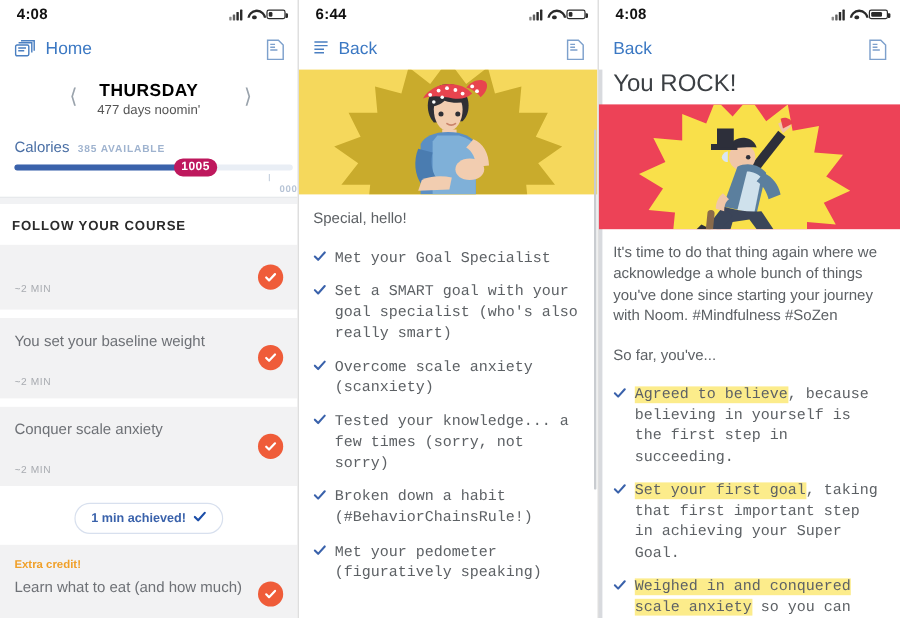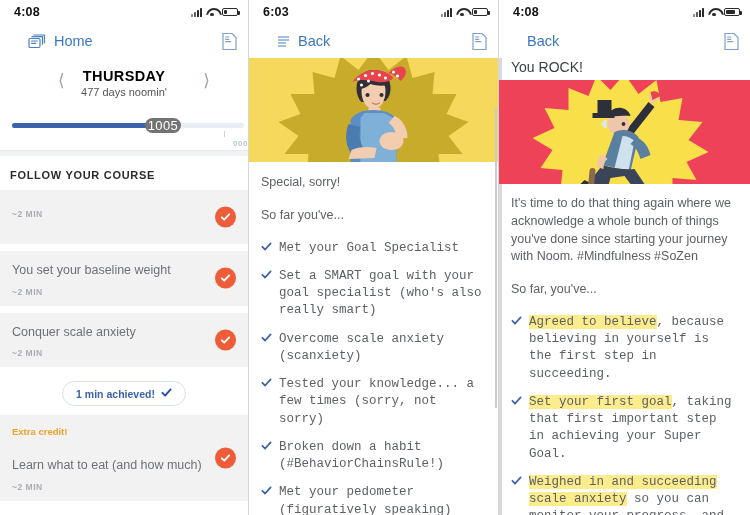--- a/index.html
+++ b/index.html
@@ -32,55 +32,55 @@
     position:relative; padding:1px; }
   .batt span { display:block; height:100%; background:#2b2b2b; border-radius:1px; }
   .batt::after { content:""; position:absolute; right:-2.6px; top:2px; width:1.6px; height:4px;
     background:#2b2b2b; border-radius:0 1px 1px 0; }
   .batt.slim span { width:26%; }
   .batt.full span { width:78%; }
 
   
   .navbar { height:34px; display:flex; align-items:center; padding:0 10px 0 12px;
     justify-content:space-between; background:#fff; }
-  .nav-left { display:flex; align-items:flex-end; gap:8px;margin-left:16px; }
+  .nav-left { display:flex; align-items:flex-start; gap:8px; }
   .nav-label { font-size:14.5px; color:#3b78c3; }
   .icon-blue { color:#4a7fc1; display:inline-flex; }
 
   
   .day-head { text-align:center; padding:10px 0 4px; position:relative; }
   .day-title { font-size:14.5px; font-weight:700; color:#000000; letter-spacing:.4px; }
   .day-sub { font-size:11px; color:#555; margin-top:2px; }
   .chev { position:absolute; top:14px; color:#9aa3ac; font-size:17px; font-weight:300;
     line-height:1; }
   .chev.l { left:58px; } .chev.r { right:38px; }
 
   .cal-wrap { padding:14px 0 0 12px; position:relative; }
   .cal-row { display:flex; align-items:baseline; gap:7px; }
   .cal-title { font-size:12.5px; color:#4a6fa5; font-weight:400; }
   .cal-avail { font-size:8.5px; color:#9fb3cf; letter-spacing:.7px; font-weight:700; }
   .cal-track { margin-top:7px; height:5px; background:#e9eef5; border-radius:3px;
     width:232px; position:relative; }
   .cal-fill { position:absolute; left:0; top:0; height:5px; width:152px;
     background:#3a62ab; border-radius:3px; }
   .cal-badge { position:absolute; left:133px; top:-5px; height:15px; min-width:36px;
-    background:#737373; color:#fff; border-radius:8px; font-size:13px; font-weight:400;
+    background:#be185d; color:#fff; border-radius:8px; font-size:10px; font-weight:700;
     display:flex; align-items:center; justify-content:center; letter-spacing:.4px; }
   .cal-tick { position:absolute; left:212px; top:8px; width:1px; height:6px; background:#c9d3e0; }
   .cal-end { position:absolute; left:221px; top:16px; font-size:8px; color:#b7c4d6;
     letter-spacing:.5px; font-weight:700; }
   .divider { height:6px; background:#f1f2f4; margin-top:22px; border-top:1px solid #e7e9ec; }
 
   .sect-title { font-size:11px; font-weight:700; color:#2b2b2b; letter-spacing:.7px;
     padding:13px 0 9px 10px; }
   .course-card { background:#f2f2f3; margin:0 0 7px 0; padding:11px 44px 9px 12px;
     position:relative; min-height:54px; }
-  .cc-extra { font-size:9.5px; font-weight:700; color:#f0a029; margin-bottom:20px; }
+  .cc-extra { font-size:9.5px; font-weight:700; color:#f0a029; margin-bottom:5px; }
   .cc-text { font-size:12.5px; color:#6e7176; line-height:1.32; }
-  .cc-min { font-size:8.5px; color:#a9acb1; letter-spacing:.5px; margin-top:8px; font-weight:700; }
+  .cc-min { font-size:8.5px; color:#a9acb1; letter-spacing:.5px; margin-top:20px; font-weight:400; }
   .cc-check { position:absolute; right:12px; top:50%; transform:translateY(-50%);
     width:21px; height:21px; border-radius:50%; background:#ef5c39;
     display:flex; align-items:center; justify-content:center; }
   .cc-check svg { width:11px; height:11px; }
   .pill-row { display:flex; justify-content:center; padding:7px 0 9px; }
   .pill { border:1px solid #d8e0ee; border-radius:13px; padding:5px 13px;
     font-size:10.5px; font-weight:700; color:#3a62ab; display:flex; align-items:center; gap:6px; }
   .pill svg { width:11px; height:11px; }
 
   
@@ -89,21 +89,21 @@
   .hero.r { background:#ed4257; }
   .hero svg { position:absolute; inset:0; width:100%; height:100%; }
   .article { padding:12px 14px 0 12px; }
   .para { font-size:12.5px; color:#5d6165; line-height:1.42; margin-bottom:15px; }
   .checks { list-style:none;font-family:Liberation Mono, monospace; }
   .checks li { display:flex; gap:7px; margin-bottom:11px; align-items:flex-start; }
   .checks .tick { color:#3a62ab; flex:0 0 auto; margin-top:1px; }
   .checks .tick svg { width:11px; height:11px; display:block; }
   .checks .txt { font-size:12.5px; color:#5d6165; line-height:1.38; }
   mark { background:#fcec8b; color:#5d6165; padding:0; }
-  .page-title { font-size:14px; color:#3b3f43; padding:1px 0 5px 12px; font-weight:400; }
+  .page-title { font-size:20px; color:#3b3f43; padding:1px 0 5px 12px; font-weight:400; }
   .p3 .article { padding-top:11px; }
   .scrollbar { position:absolute; right:1px; top:108px; width:2.5px; height:300px;
     background:#c9ccd0; border-radius:2px; }
   .ledge { position:absolute; left:0; top:58px; width:3px; height:457px; background:#d8dade; }
 </style>
 </head>
 <body>
 
 <div class="screens">
 
@@ -145,20 +145,24 @@
     </div>
 
     <div class="day-head">
       <span class="chev l">⟨</span>
       <div class="day-title">THURSDAY</div>
       <div class="day-sub">477 days noomin'</div>
       <span class="chev r">⟩</span>
     </div>
 
     <div class="cal-wrap">
+      <div class="cal-row">
+        <span class="cal-title">Calories</span>
+        <span class="cal-avail">385 AVAILABLE</span>
+      </div>
       <div class="cal-track">
         <div class="cal-fill" style="width: 65%;"></div>
         <div class="cal-badge">1005</div>
         <div class="cal-tick"></div>
         <div class="cal-end">0000</div>
       </div>
     </div>
 
     <div class="divider"></div>
 
@@ -211,21 +215,21 @@
       <span class="cc-check">
         <svg viewBox="0 0 12 12" fill="none" stroke="#fff" stroke-width="2" stroke-linecap="round" stroke-linejoin="round">
             <path d="M2 6.3l2.6 2.6L10 3.2"></path>
           </svg>
       </span>
     </div>
   </div>
 
   <div class="panel p2">
     <div class="statusbar">
-      <span class="sb-time">6:03</span>
+      <span class="sb-time">6:44</span>
       <span class="sb-right">
         <span class="sig">
             <i></i>
             <i></i>
             <i></i>
             <i></i>
           </span>
         <span class="wifi"></span>
         <span class="batt slim">
             <span></span>
@@ -280,22 +284,21 @@
           <path fill="#7fb0d8" d="M116 55h18c7 2 12 5 14 9v40h-36V60z"></path>
           <path fill="#4a7cb0" d="M100 66c-4 10-3 22 3 30l12-6c-4-6-5-14-3-21z"></path>
           <path fill="#f2cdb0" d="M146 58c8 3 13 12 13 22l-11 1c0-7-3-13-8-16z"></path>
           <path fill="#f2cdb0" d="M143 74c7 0 12 4 12 9s-5 9-12 9-12-4-12-9 5-9 12-9z"></path>
           <path fill="#f2cdb0" d="M103 92c6-3 16-4 25-2l-2 10-26 1z"></path>
         </g>
       </svg>
     </div>
 
     <div class="article">
-      <div class="para">Special, sorry!</div>
-      <div class="para">So far you've...</div>
+      <div class="para">Special, hello!</div>
       <ul class="checks">
         <li>
           <span class="tick">
               <svg viewBox="0 0 12 12" fill="none" stroke="#3a62ab" stroke-width="1.9" stroke-linecap="round" stroke-linejoin="round">
                 <path d="M1.5 6.3l3 3L10.5 2.6"></path>
               </svg>
             </span>
           <span class="txt">Met your Goal Specialist</span>
         </li>
         <li>
@@ -422,20 +425,20 @@
               </svg>
             </span>
           <span class="txt"><mark>Set your first goal</mark><span>, taking that first important step in achieving your Super Goal.</span></span>
         </li>
         <li>
           <span class="tick">
               <svg viewBox="0 0 12 12" fill="none" stroke="#3a62ab" stroke-width="1.9" stroke-linecap="round" stroke-linejoin="round">
                 <path d="M1.5 6.3l3 3L10.5 2.6"></path>
               </svg>
             </span>
-          <span class="txt"><mark>Weighed in and succeeding scale anxiety</mark><span> so you can monitor your progress, and see how far you've come.</span></span>
+          <span class="txt"><mark>Weighed in and conquered scale anxiety</mark><span> so you can monitor your progress, and see how far you've come.</span></span>
         </li>
 
       </ul>
     </div>
   </div>
 
 </div>
 
 </body></html>

